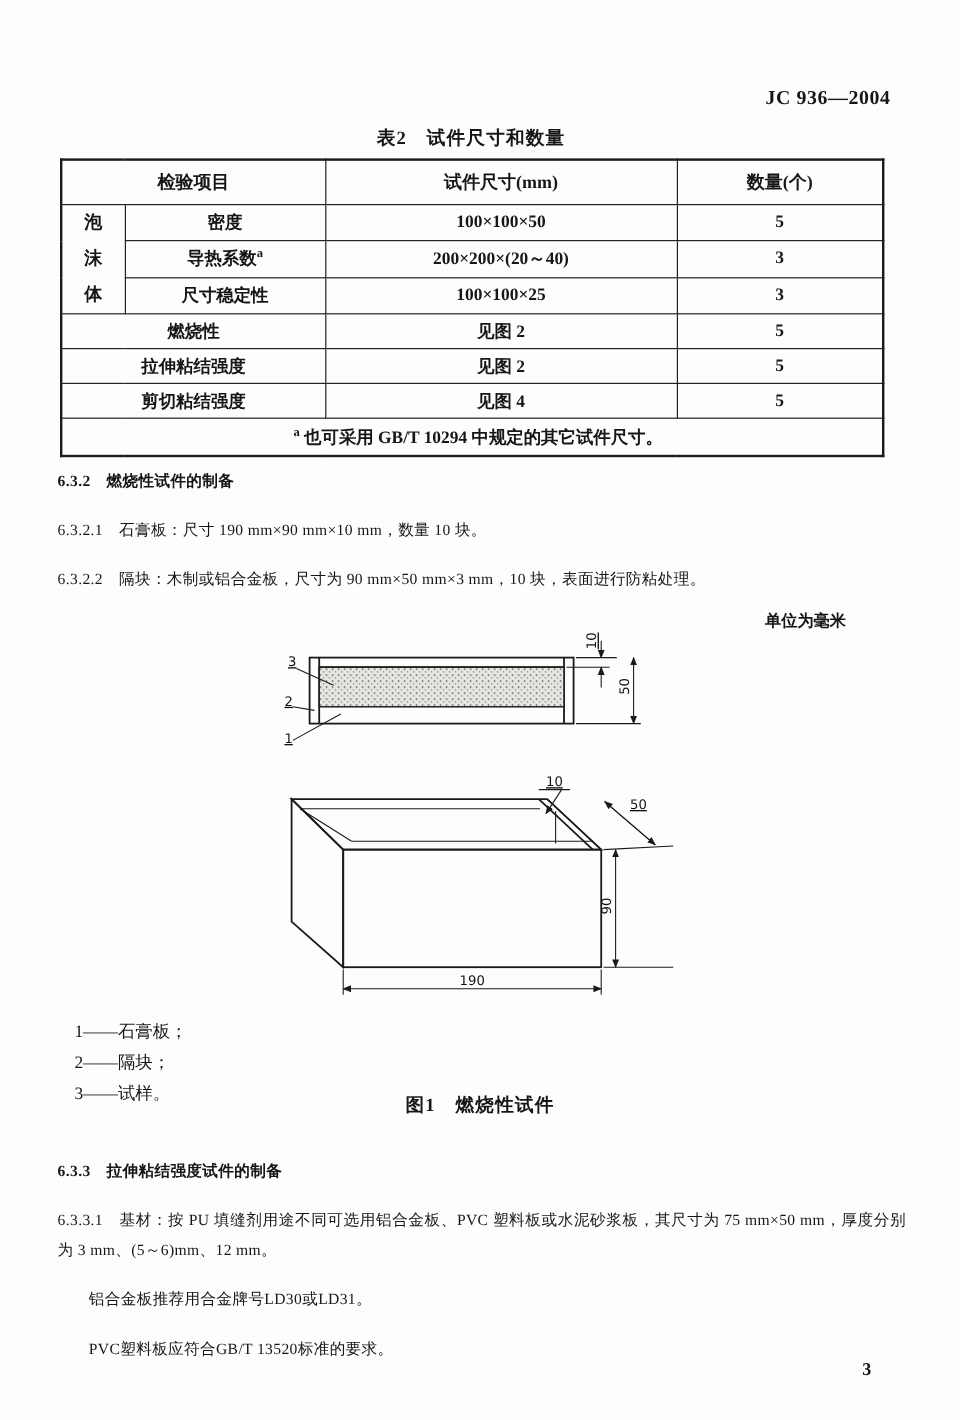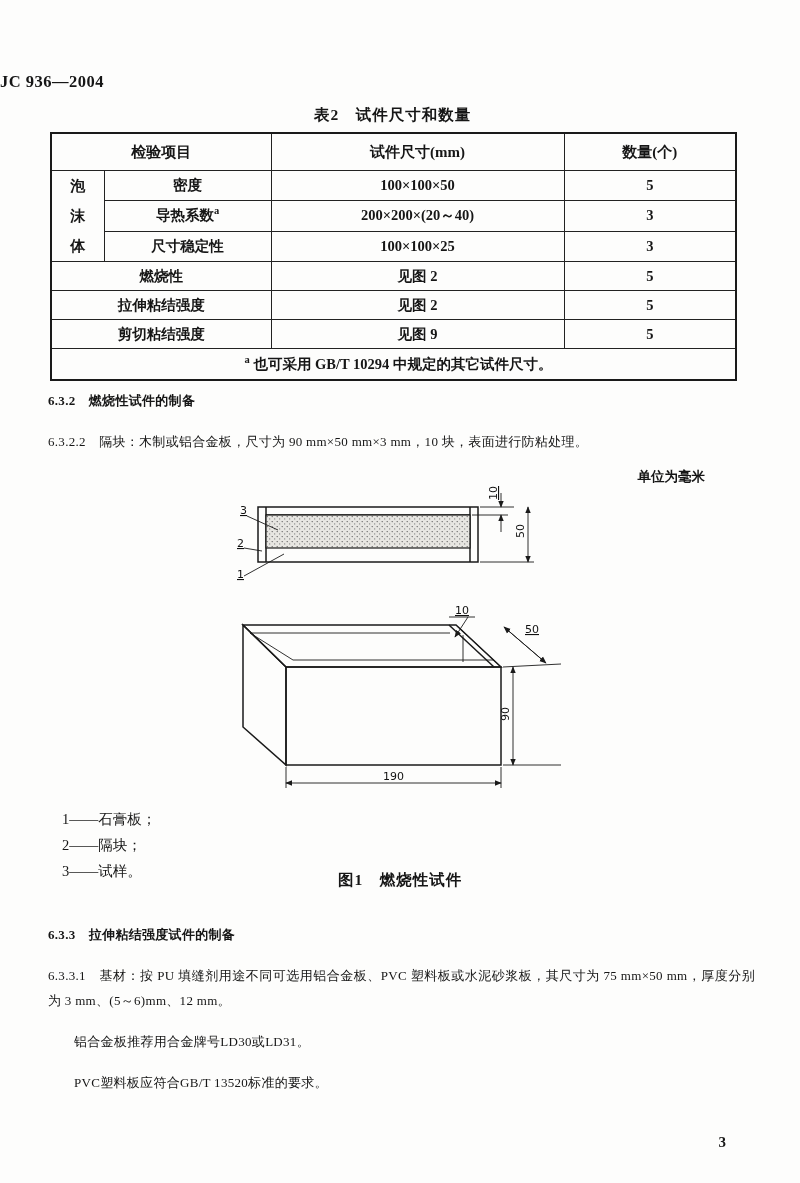--- a/index.html
+++ b/index.html
@@ -8,21 +8,21 @@
     position:relative;
     width:800px;height:1183px;
     background:#fdfdfc;
     color:#161616;
     font-family:"Liberation Serif","DejaVu Serif",serif;
     overflow:hidden;
   }
   .std-code{
     padding-top:72px;
     padding-right:58px;
-    text-align:left;
+    text-align:right;
     font-size:16.5px;
     font-weight:bold;
     letter-spacing:.5px;
   }
   .tbl-title{
     margin:13px 0 0 50px;
     width:685px;
     text-align:center;
     font-size:15.5px;
     font-weight:bold;
@@ -143,30 +143,31 @@
         <td>见图 2</td>
         <td>5</td>
       </tr>
       <tr class="orow">
         <td colspan="2">拉伸粘结强度</td>
         <td>见图 2</td>
         <td>5</td>
       </tr>
       <tr class="orow">
         <td colspan="2">剪切粘结强度</td>
-        <td>见图 9</td>
+        <td>见图 4</td>
         <td>5</td>
       </tr>
       <tr class="notorow">
         <td colspan="4" class="fnote"><sup>a</sup> <span>也可采用 GB/T 10294 中规定的其它试件尺寸。</span></td>
       </tr>
     </tbody>
   </table>
 
   <div class="body-text sec-head">6.3.2　燃烧性试件的制备</div>
+  <div class="body-text">6.3.2.1　石膏板：尺寸 190 mm×90 mm×10 mm，数量 10 块。</div>
   <div class="body-text">6.3.2.2　隔块：木制或铝合金板，尺寸为 90 mm×50 mm×3 mm，10 块，表面进行防粘处理。</div>
 
   <div class="unit-note">单位为毫米</div>
 
   <div class="figure-area">
 
     <svg class="svg-cross" width="310" height="102" viewBox="0 0 310 102">
       <defs>
         <marker id="arrA" viewBox="0 0 10 10" refX="9" refY="5" markerWidth="8" markerHeight="8" orient="auto-start-reverse">
           <path d="M0,1 L10,5 L0,9 z" fill="#1a1a1a"></path>

